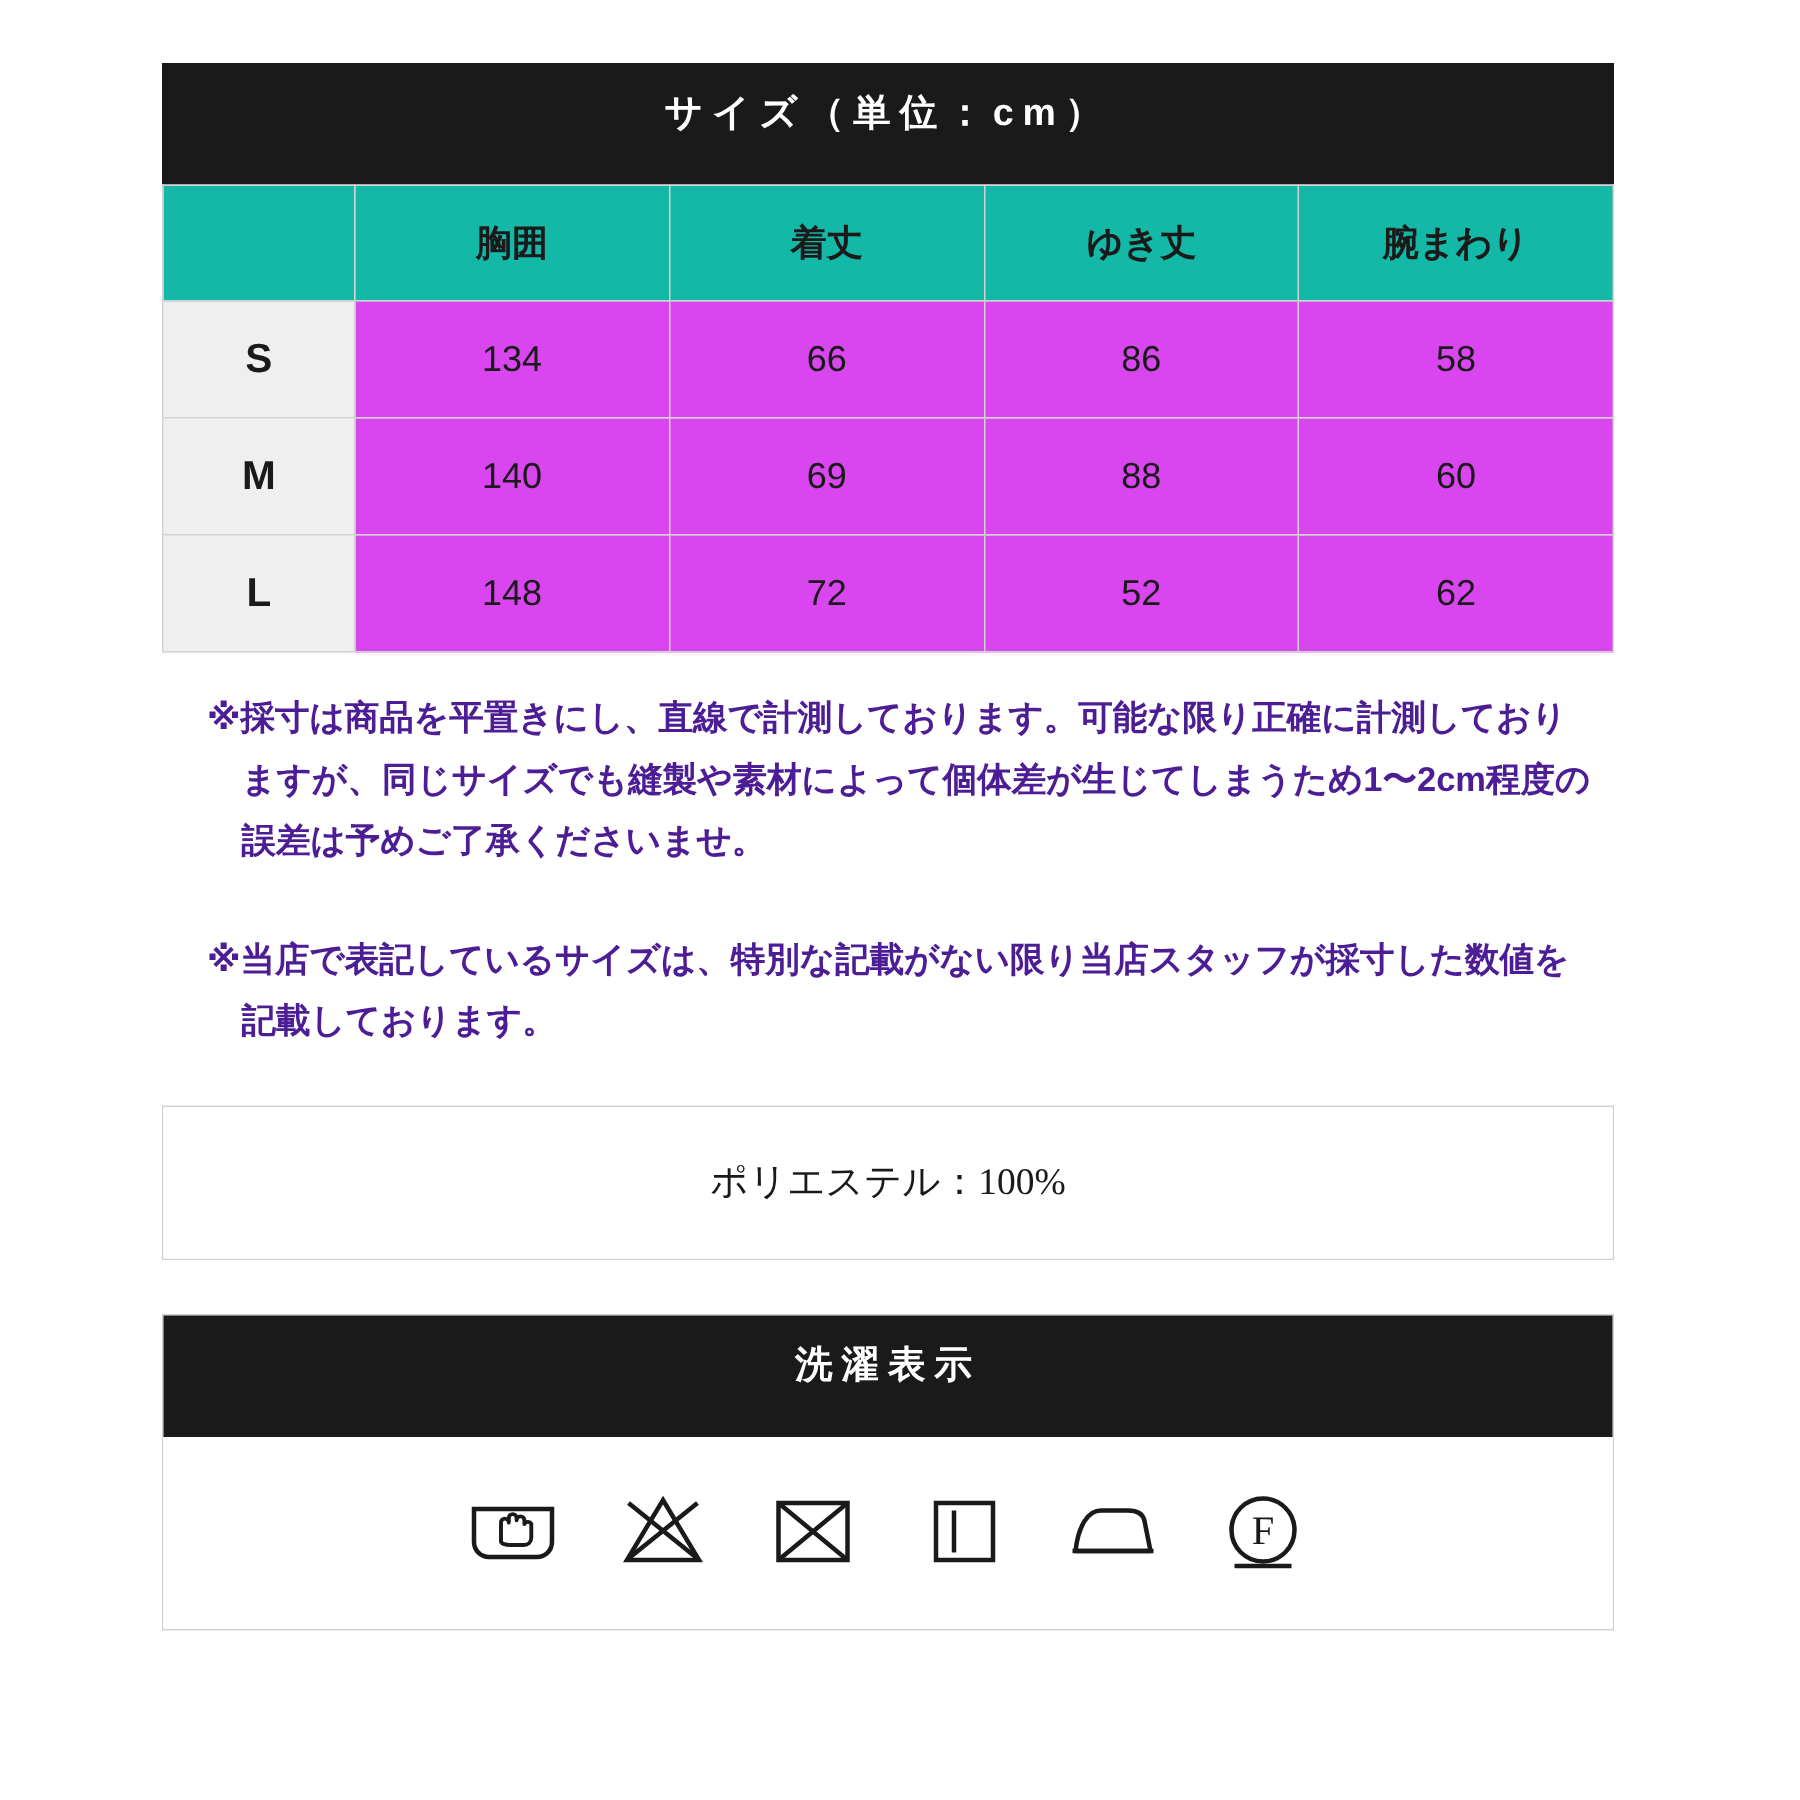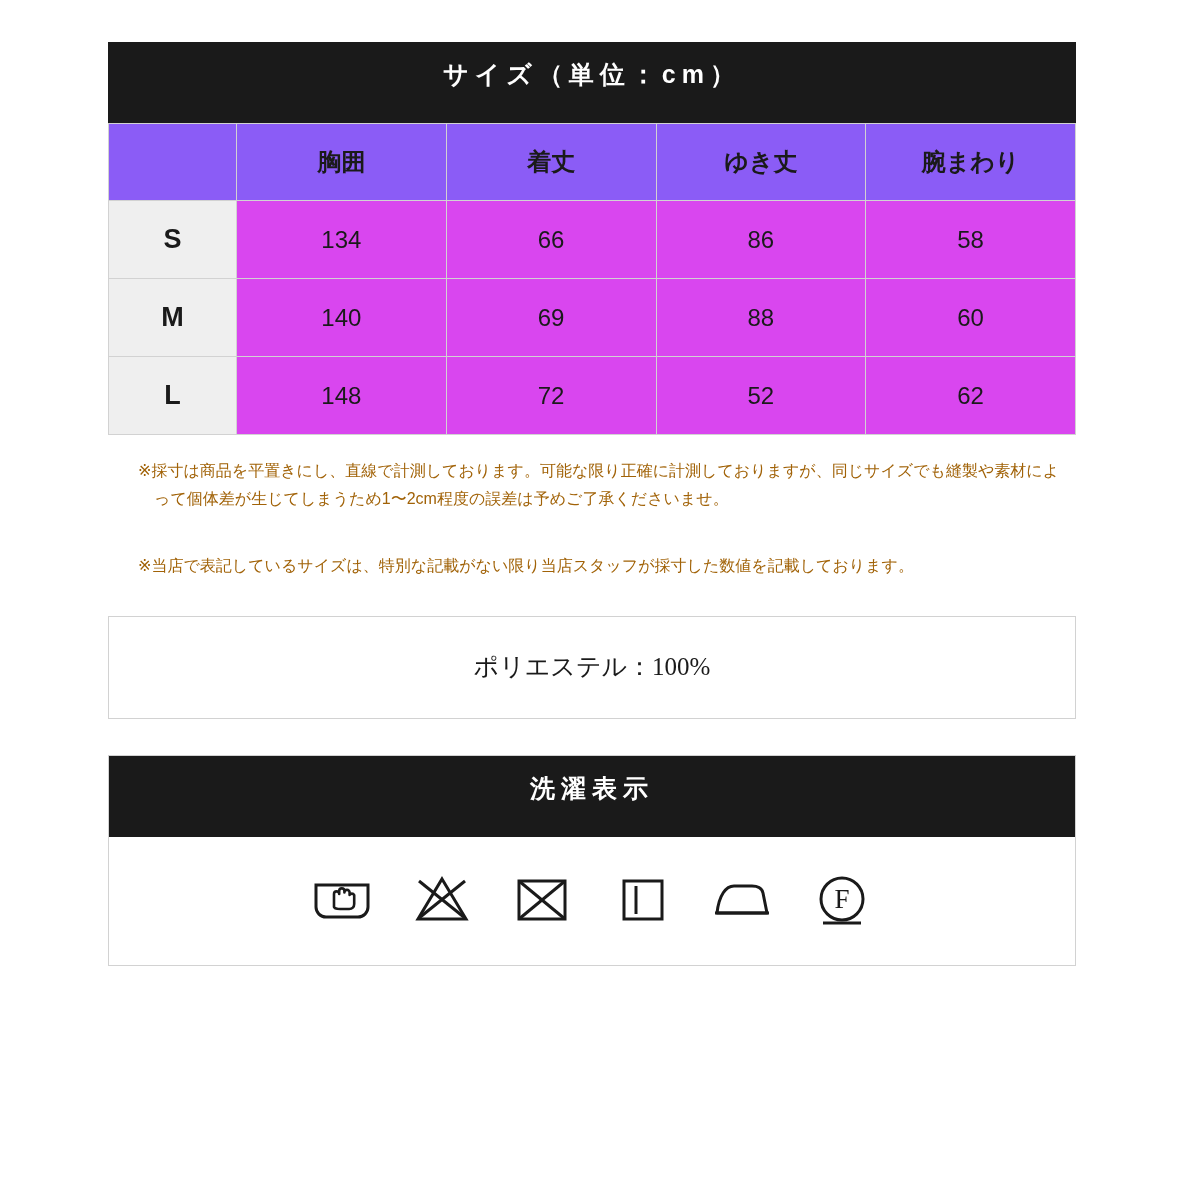--- a/index.html
+++ b/index.html
@@ -39,21 +39,21 @@
     width: 100%;
     border-collapse: collapse;
     table-layout: fixed;
   }
   table.size th, table.size td {
     border: 1px solid #d2d2d2;
     text-align: center;
     font-weight: normal;
   }
   table.size thead th {
-    background: #8b5cf6;
+    background: #14b8a6;
     height: 77px;
     font-size: 24px;
     font-weight: 600;
     color: #1a1a1a;
   }
   table.size tbody td {
     height: 78px;
     font-size: 24px;
     background: #d946ef;
   }
@@ -65,26 +65,27 @@
   }
   table.size col.c0 { width: 128px; }
 
   
   .notes {
     margin-top: 22px;
     padding-left: 30px;
     padding-right: 8px;
   }
   .note {
-    font-size: 16px;
+    font-size: 23px;
     line-height: 1.78;
     text-indent: -1.0em;
     padding-left: 1.0em;
     margin-bottom: 38px;
-    color: #a16207;
+    color: #4c1d95;
+    font-weight: bold;
   }
   .note:last-child { margin-bottom: 0; }
 
   
   .block {
     margin-top: 36px;
     border: 1px solid #d2d2d2;
   }
   .block .bar { border: none; }
   .block .body {

